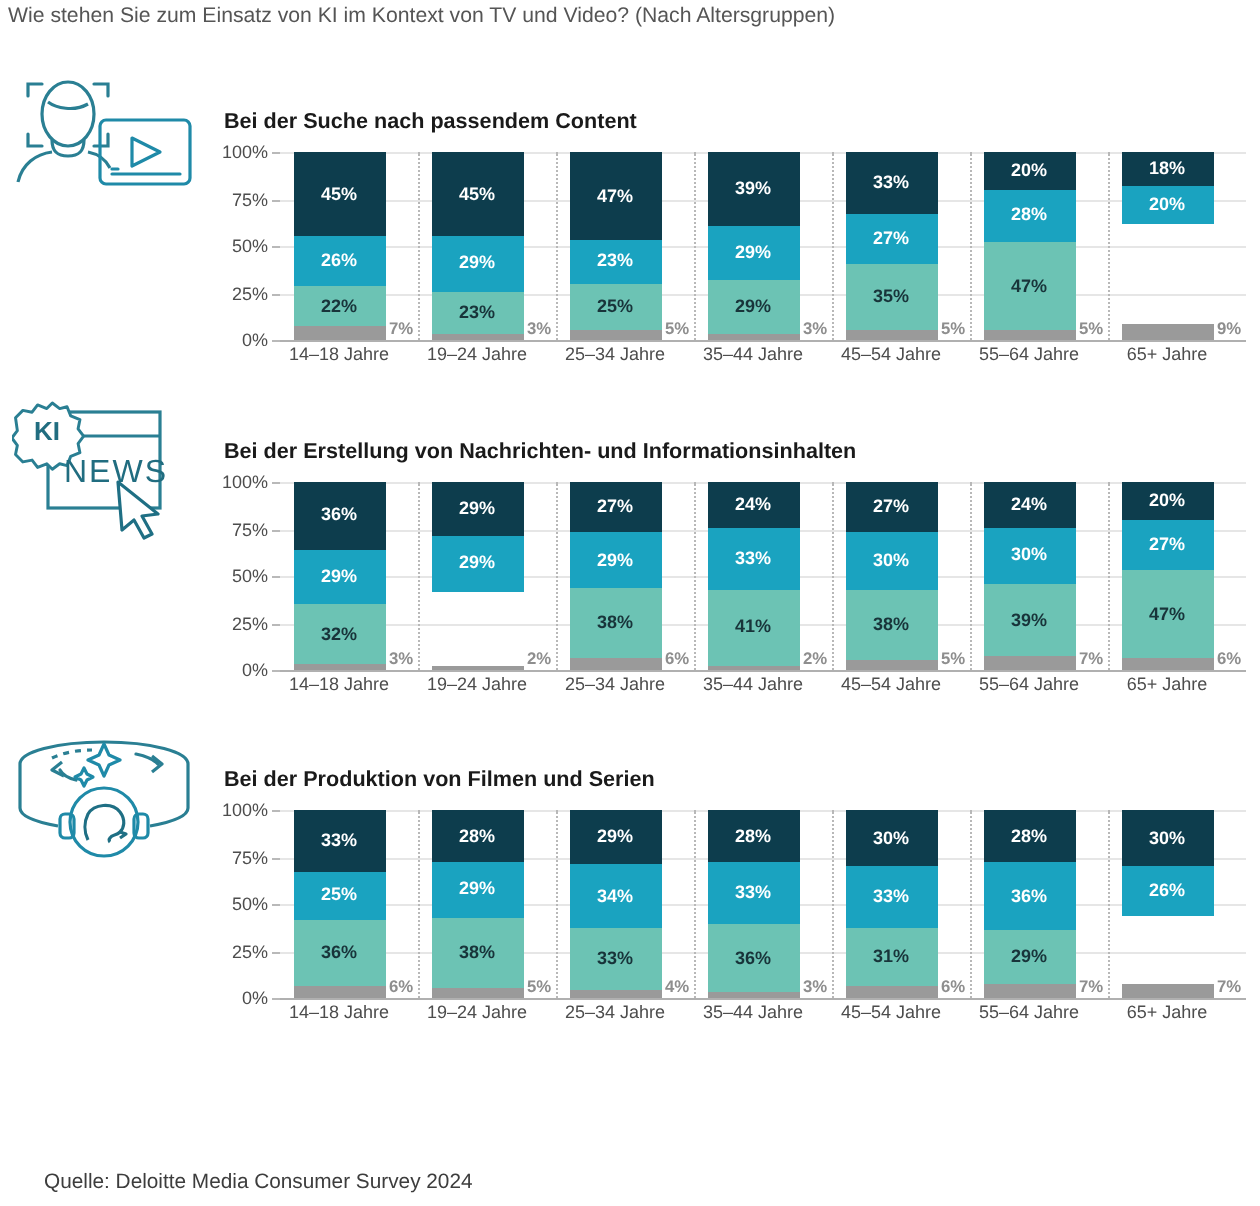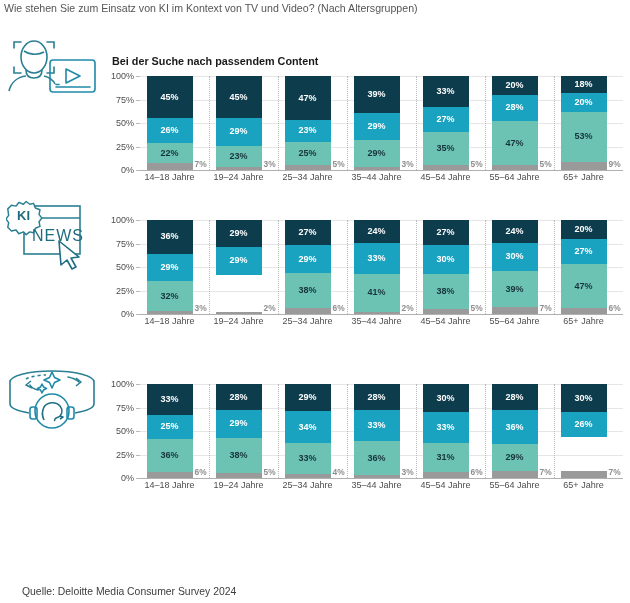--- a/index.html
+++ b/index.html
@@ -248,23 +248,20 @@
               <div class="seg" style="bottom: auto; top: 18.8px; height: 26.32px; background: rgb(26, 163, 192);">
                 <span style="color: rgb(255, 255, 255);">28%</span>
               </div>
               <div class="seg" style="bottom: auto; top: -3.55271e-15px; height: 18.8px; background: rgb(13, 61, 77);">
                 <span style="color: rgb(255, 255, 255);">20%</span>
               </div>
             </div>
             <div class="wn-label" style="left: 399.5px; top: 83px;">5%</div>
             <div class="bargroup" style="left: 420.5px; width: 46px;">
               <div class="seg unknown" style="bottom: auto; top: 85.54px; height: 8.46px; background: rgb(154, 154, 154);"></div>
-              <div class="seg" style="bottom: auto; top: 35.72px; height: 49.82px; background: rgb(108, 195, 180);">
-                <span style="color: rgb(24, 52, 58);">53%</span>
-              </div>
               <div class="seg" style="bottom: auto; top: 16.92px; height: 18.8px; background: rgb(26, 163, 192);">
                 <span style="color: rgb(255, 255, 255);">20%</span>
               </div>
               <div class="seg" style="bottom: auto; top: 3.55271e-15px; height: 16.92px; background: rgb(13, 61, 77);">
                 <span style="color: rgb(255, 255, 255);">18%</span>
               </div>
             </div>
             <div class="wn-label" style="left: 468.5px; top: 83px;">9%</div>
           </div>
           <div class="xlabels">
@@ -272,20 +269,21 @@
             <div class="xlab" style="left: 98.5px;">19–24 Jahre</div>
             <div class="xlab" style="left: 167.5px;">25–34 Jahre</div>
             <div class="xlab" style="left: 236.5px;">35–44 Jahre</div>
             <div class="xlab" style="left: 305.5px;">45–54 Jahre</div>
             <div class="xlab" style="left: 374.5px;">55–64 Jahre</div>
             <div class="xlab" style="left: 443.5px;">65+ Jahre</div>
           </div>
         </div>
       </div>
       <div class="chart-block" style="top: 220px;">
+        <div class="chart-title">Bei der Erstellung von Nachrichten- und  Informationsinhalten</div>
         <div class="plot">
           <div class="yaxis">
             <div class="ylab" style="top: 0px;">100%</div>
             <div class="ytick" style="top: 0px;"></div>
             <div class="ylab" style="top: 23.5px;">75%</div>
             <div class="ytick" style="top: 23.5px;"></div>
             <div class="ylab" style="top: 47px;">50%</div>
             <div class="ytick" style="top: 47px;"></div>
             <div class="ylab" style="top: 70.5px;">25%</div>
             <div class="ytick" style="top: 70.5px;"></div>
@@ -400,20 +398,21 @@
             <div class="xlab" style="left: 98.5px;">19–24 Jahre</div>
             <div class="xlab" style="left: 167.5px;">25–34 Jahre</div>
             <div class="xlab" style="left: 236.5px;">35–44 Jahre</div>
             <div class="xlab" style="left: 305.5px;">45–54 Jahre</div>
             <div class="xlab" style="left: 374.5px;">55–64 Jahre</div>
             <div class="xlab" style="left: 443.5px;">65+ Jahre</div>
           </div>
         </div>
       </div>
       <div class="chart-block" style="top: 384px;">
+        <div class="chart-title">Bei der Produktion von Filmen und Serien</div>
         <div class="plot">
           <div class="yaxis">
             <div class="ylab" style="top: 0px;">100%</div>
             <div class="ytick" style="top: 0px;"></div>
             <div class="ylab" style="top: 23.5px;">75%</div>
             <div class="ytick" style="top: 23.5px;"></div>
             <div class="ylab" style="top: 47px;">50%</div>
             <div class="ytick" style="top: 47px;"></div>
             <div class="ylab" style="top: 70.5px;">25%</div>
             <div class="ytick" style="top: 70.5px;"></div>

